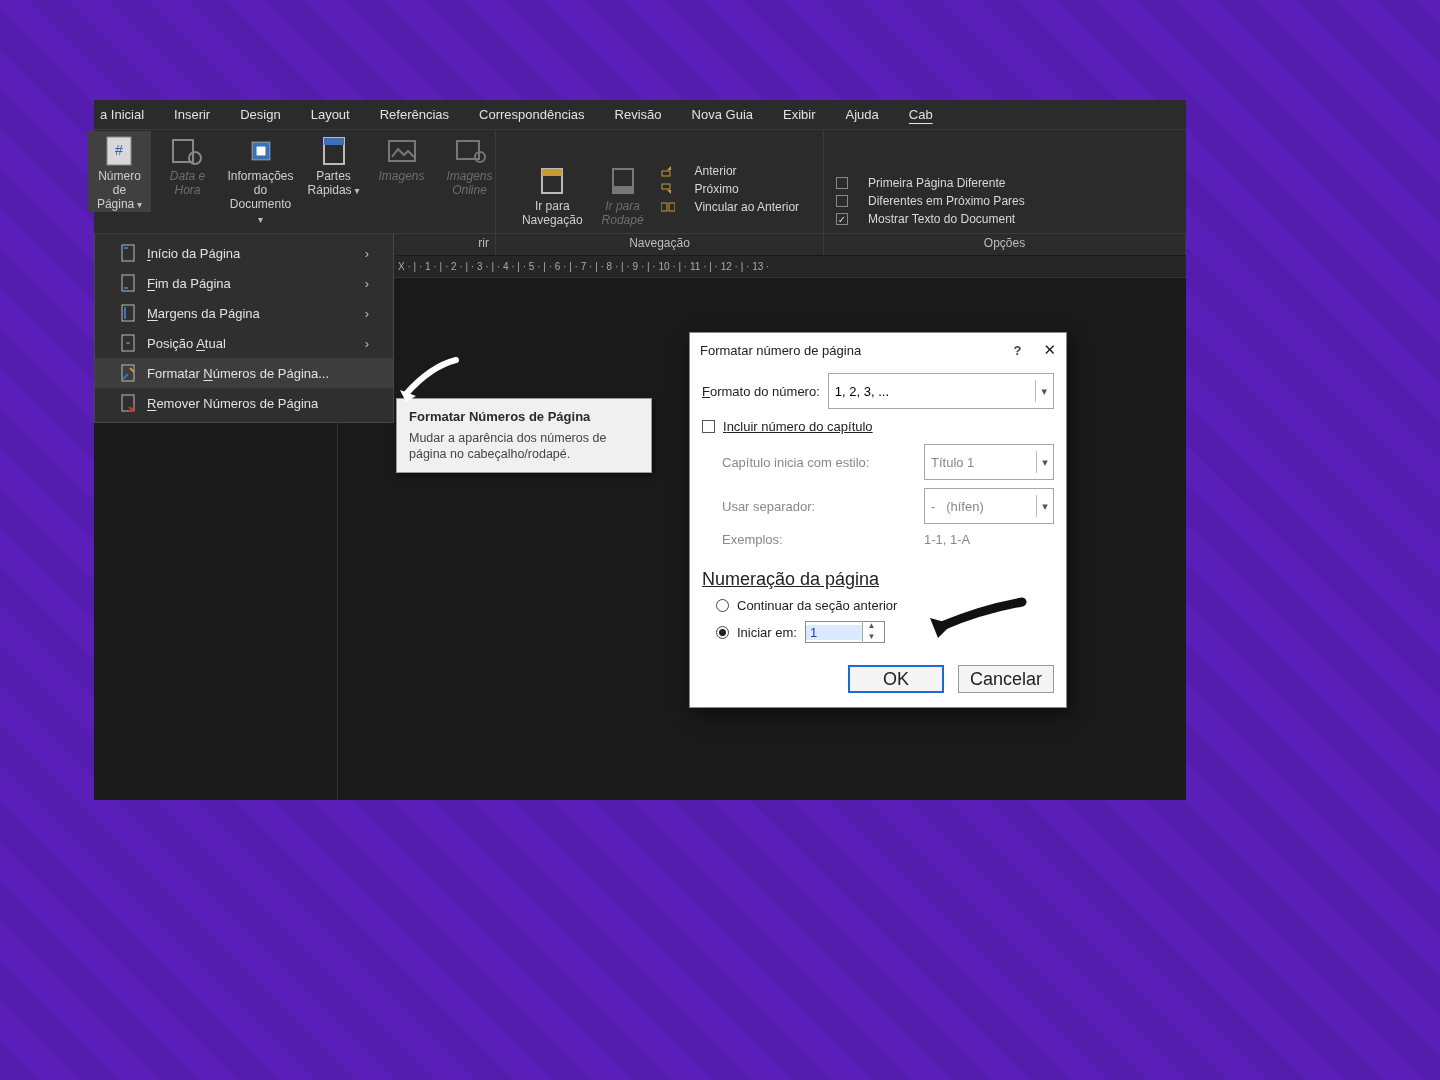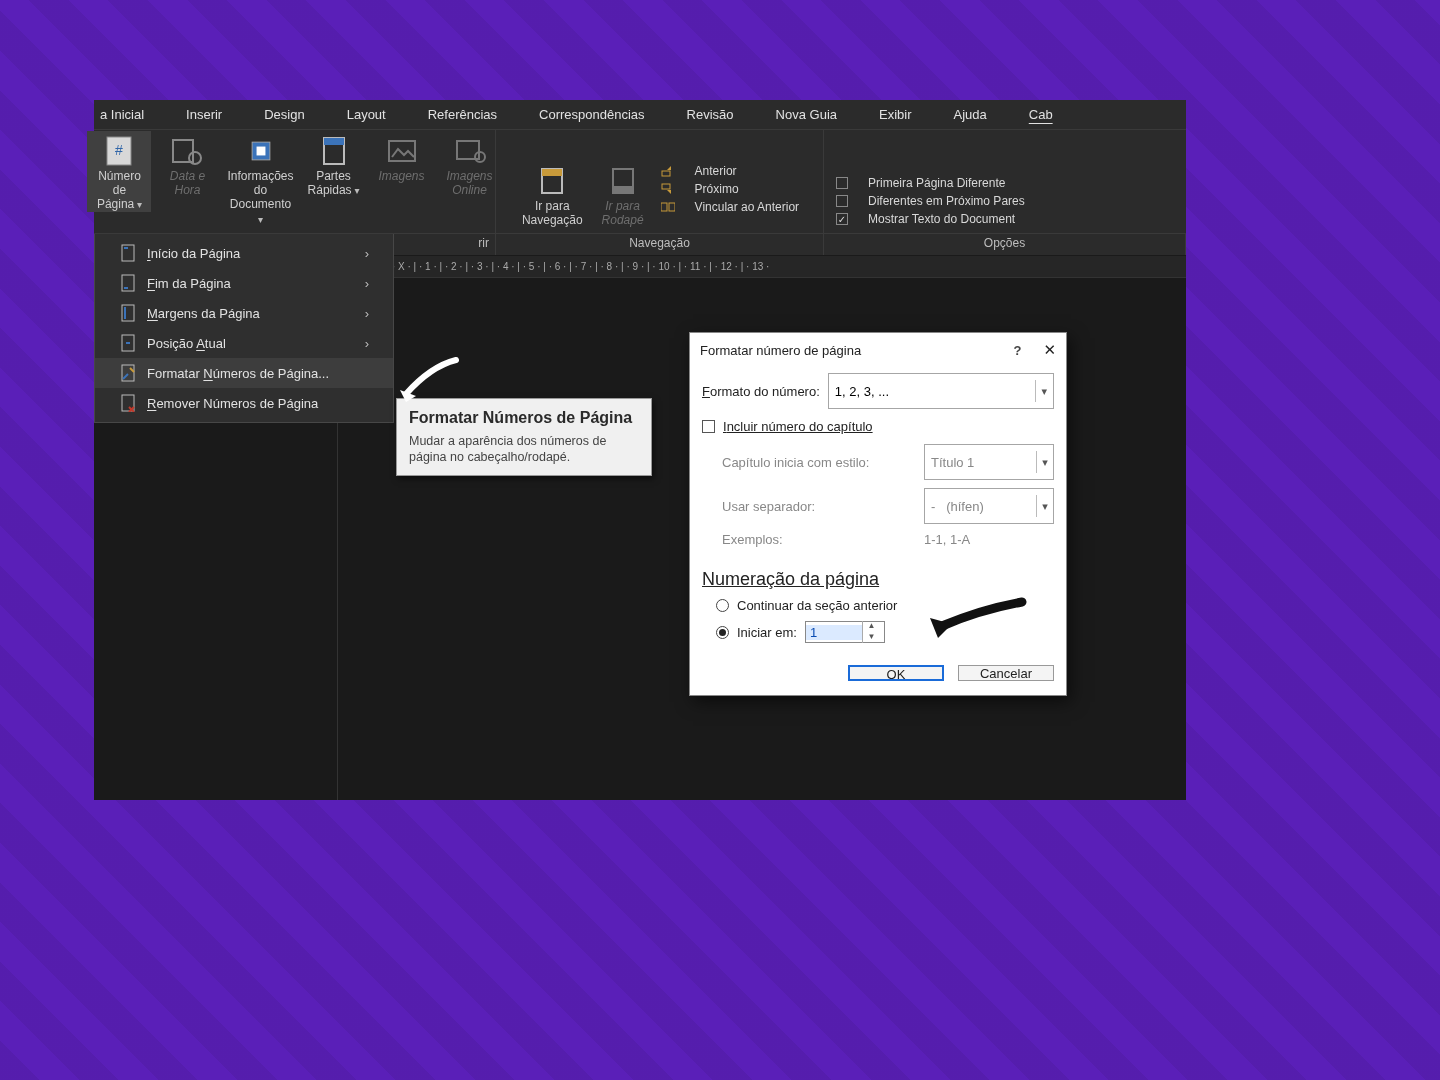--- a/index.html
+++ b/index.html
@@ -25,21 +25,21 @@
     background: #1f1f1f;
     color: #d0d0d0;
     font-size: 13px;
   }
   
   .tabs {
     height: 30px;
     background: #2b2b2b;
     display: flex;
     align-items: center;
-    gap: 12px;
+    gap: 0;
     padding-left: 0;
     border-bottom: 1px solid #3a3a3a;
   }
   .tab {
     padding: 6px 15px;
     color: #e2e2e2;
     white-space: nowrap;
     cursor: pointer;
   }
   .tab.underline { text-decoration: underline; text-underline-offset: 4px; }
@@ -125,21 +125,21 @@
     position: absolute;
     left: 302px; top: 298px;
     width: 256px;
     background: #f0f0f0;
     color:#2a2a2a;
     border:1px solid #999;
     box-shadow: 2px 3px 6px rgba(0,0,0,0.5);
     padding: 10px 12px;
     z-index: 20;
   }
-  .tooltip .tt-title { font-weight: bold; font-size:16px; margin-bottom:6px; }
+  .tooltip .tt-title { font-weight: bold; font-size:13px; margin-bottom:6px; }
   .tooltip .tt-body { font-size:12.5px; color:#444; line-height:16px; }
 
   
   .arrow-white {
     position:absolute; left:300px; top:254px; z-index:30;
   }
   .arrow-black {
     position:absolute; left:828px; top:494px; z-index:60;
   }
 
@@ -183,21 +183,21 @@
   .radio { width:13px; height:13px; border:1px solid #444; border-radius:50%; display:inline-flex; align-items:center; justify-content:center; }
   .radio.sel::after { content:""; width:7px; height:7px; background:#222; border-radius:50%; }
   .spin {
     display:flex; align-items:center;
     border:1px solid #888; height:22px; width:80px;
   }
   .spin input { width:56px; border:none; outline:none; padding:0 4px; font-size:13px; background:#dbeaff; color:#0a4db3; }
   .spin .arrows { width:18px; display:flex; flex-direction:column; border-left:1px solid #aaa; }
   .spin .arrows span { height:11px; line-height:9px; font-size:8px; text-align:center; color:#555; }
   .dlg-btns { display:flex; justify-content:flex-end; gap:14px; padding: 0 12px 14px 12px; }
-  .btn { width:96px; height:16px; border:1px solid #999; background:#f4f4f4; font-size:13px; color:#222; }
+  .btn { width:96px; height:28px; border:1px solid #999; background:#f4f4f4; font-size:18px; color:#222; }
   .btn.primary { border:2px solid #1a6bd8; }
 
   svg { display:block; }
   .caret::after { content:" \25BE"; font-size:10px; color:#bbb; }
 </style>
 </head>
 <body>
 
 <div class="bg-pattern"></div>
 

